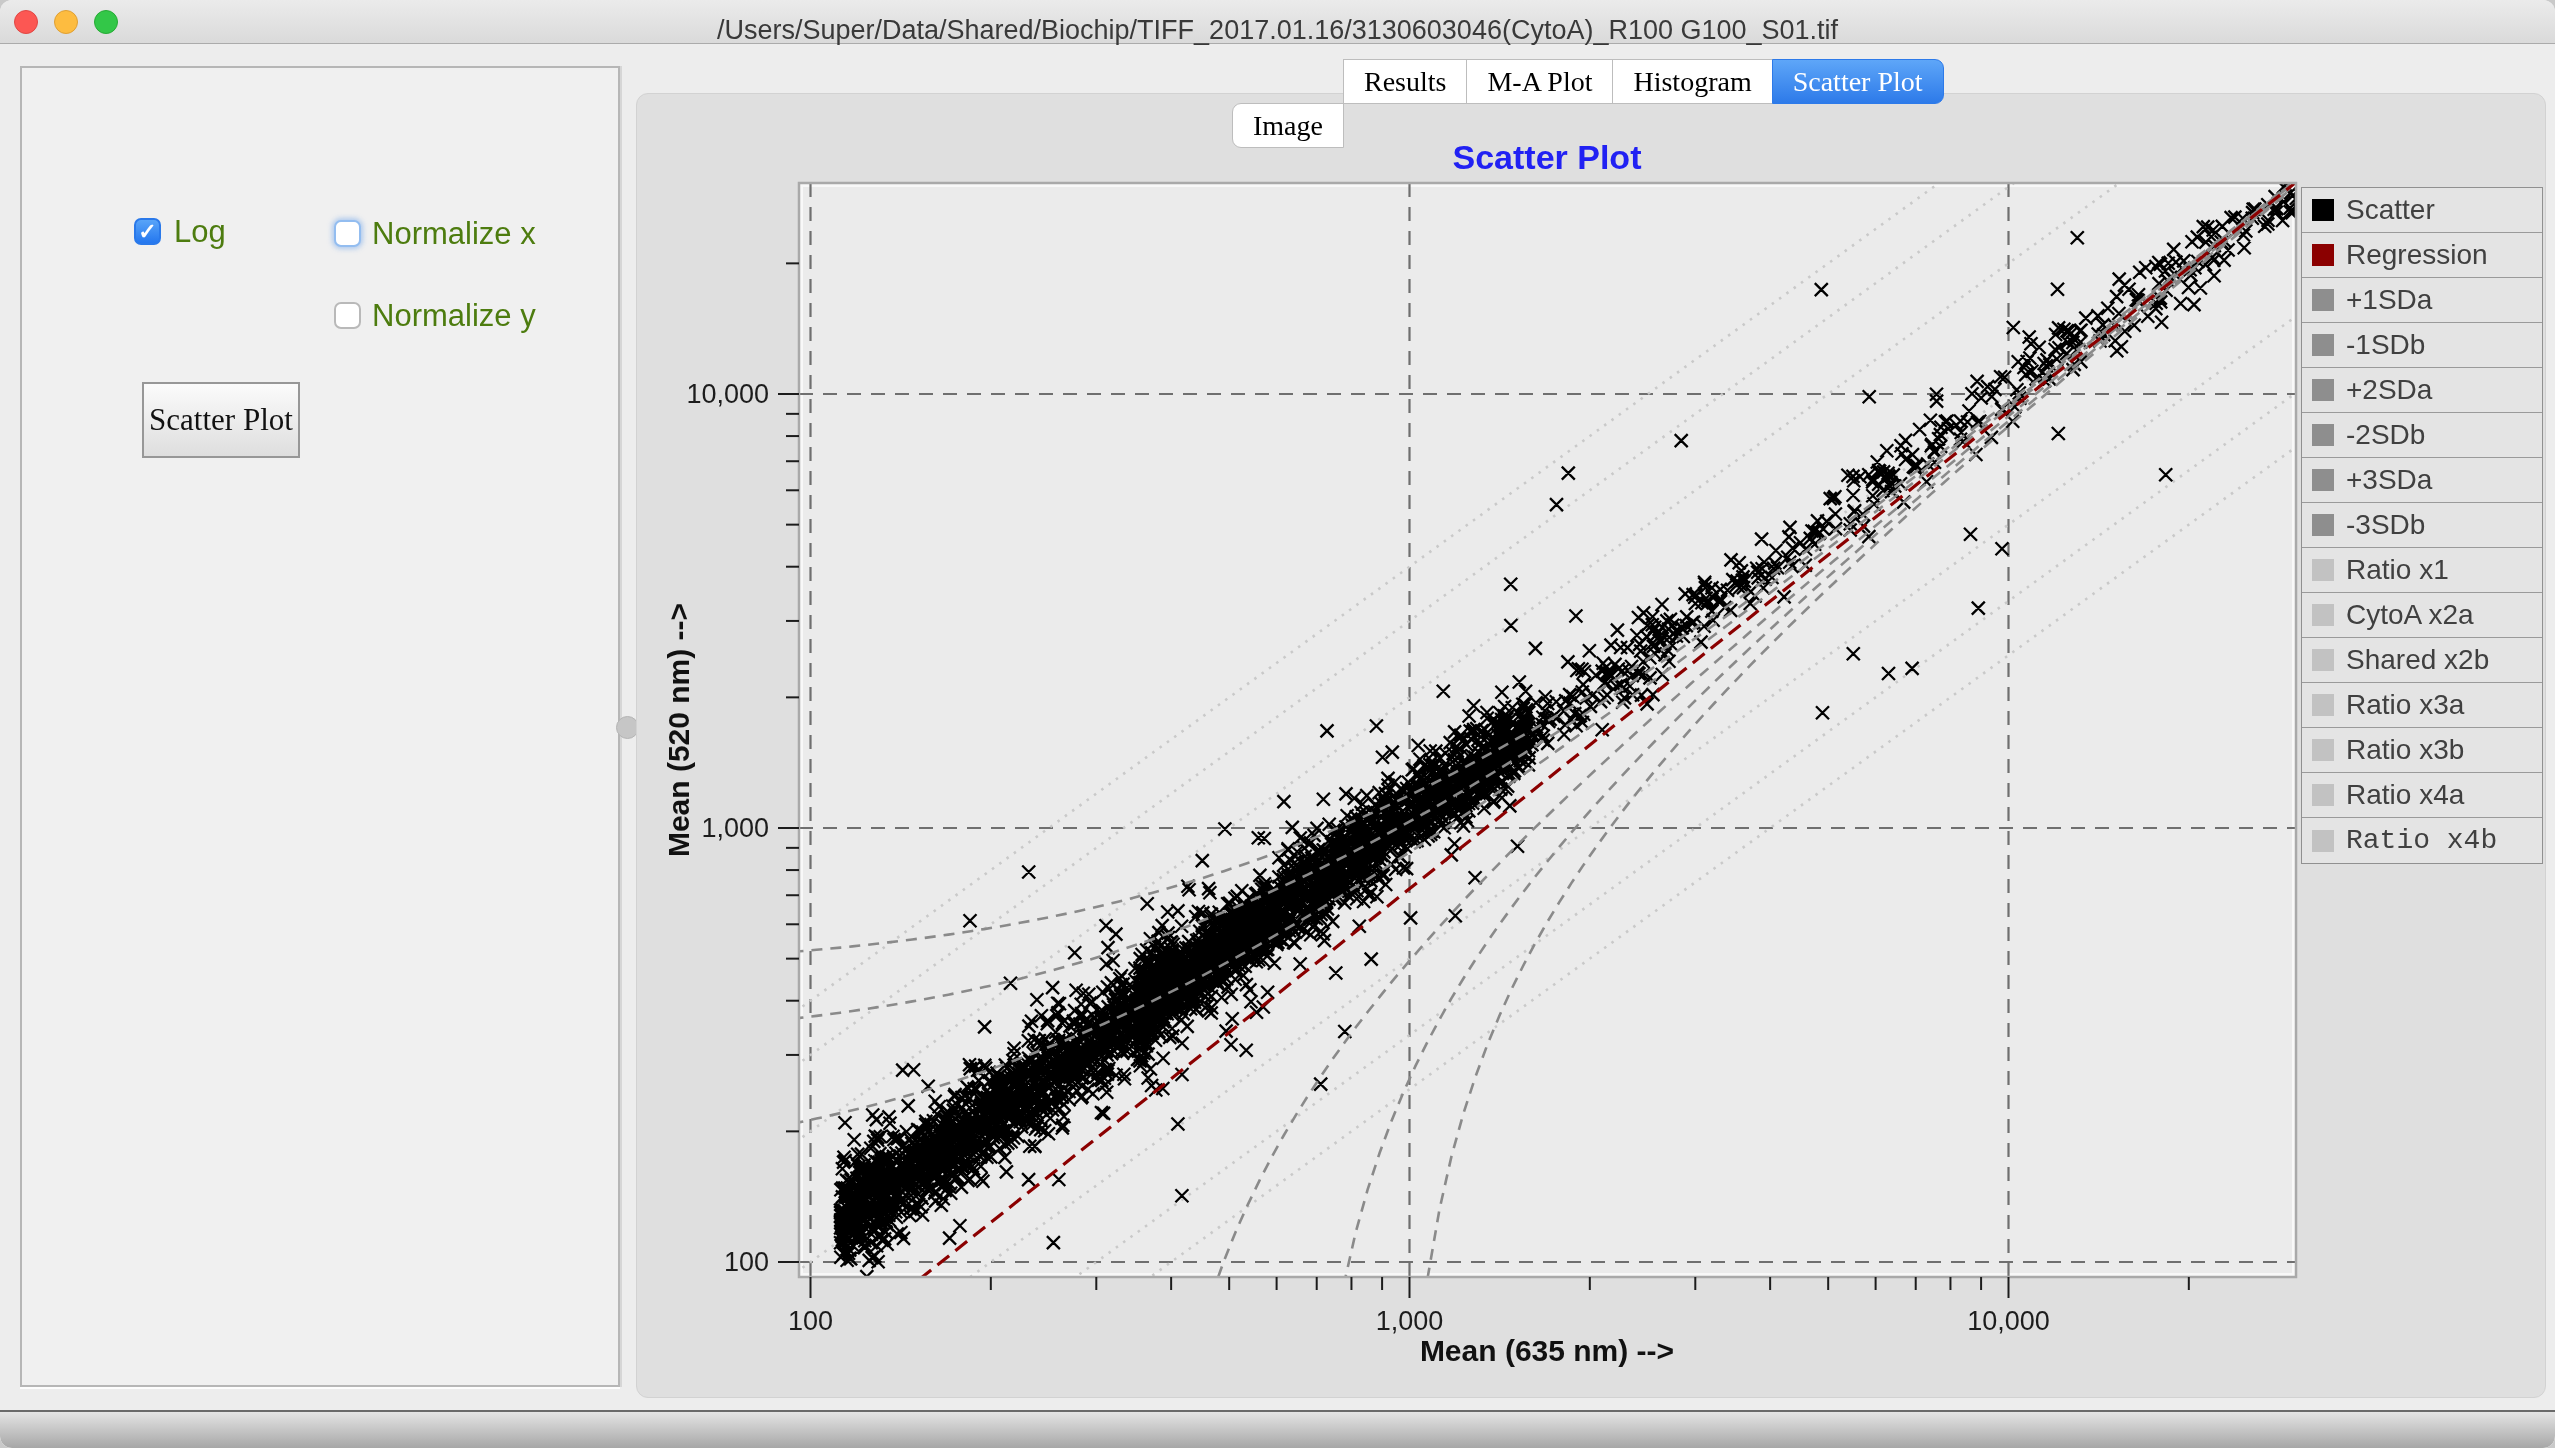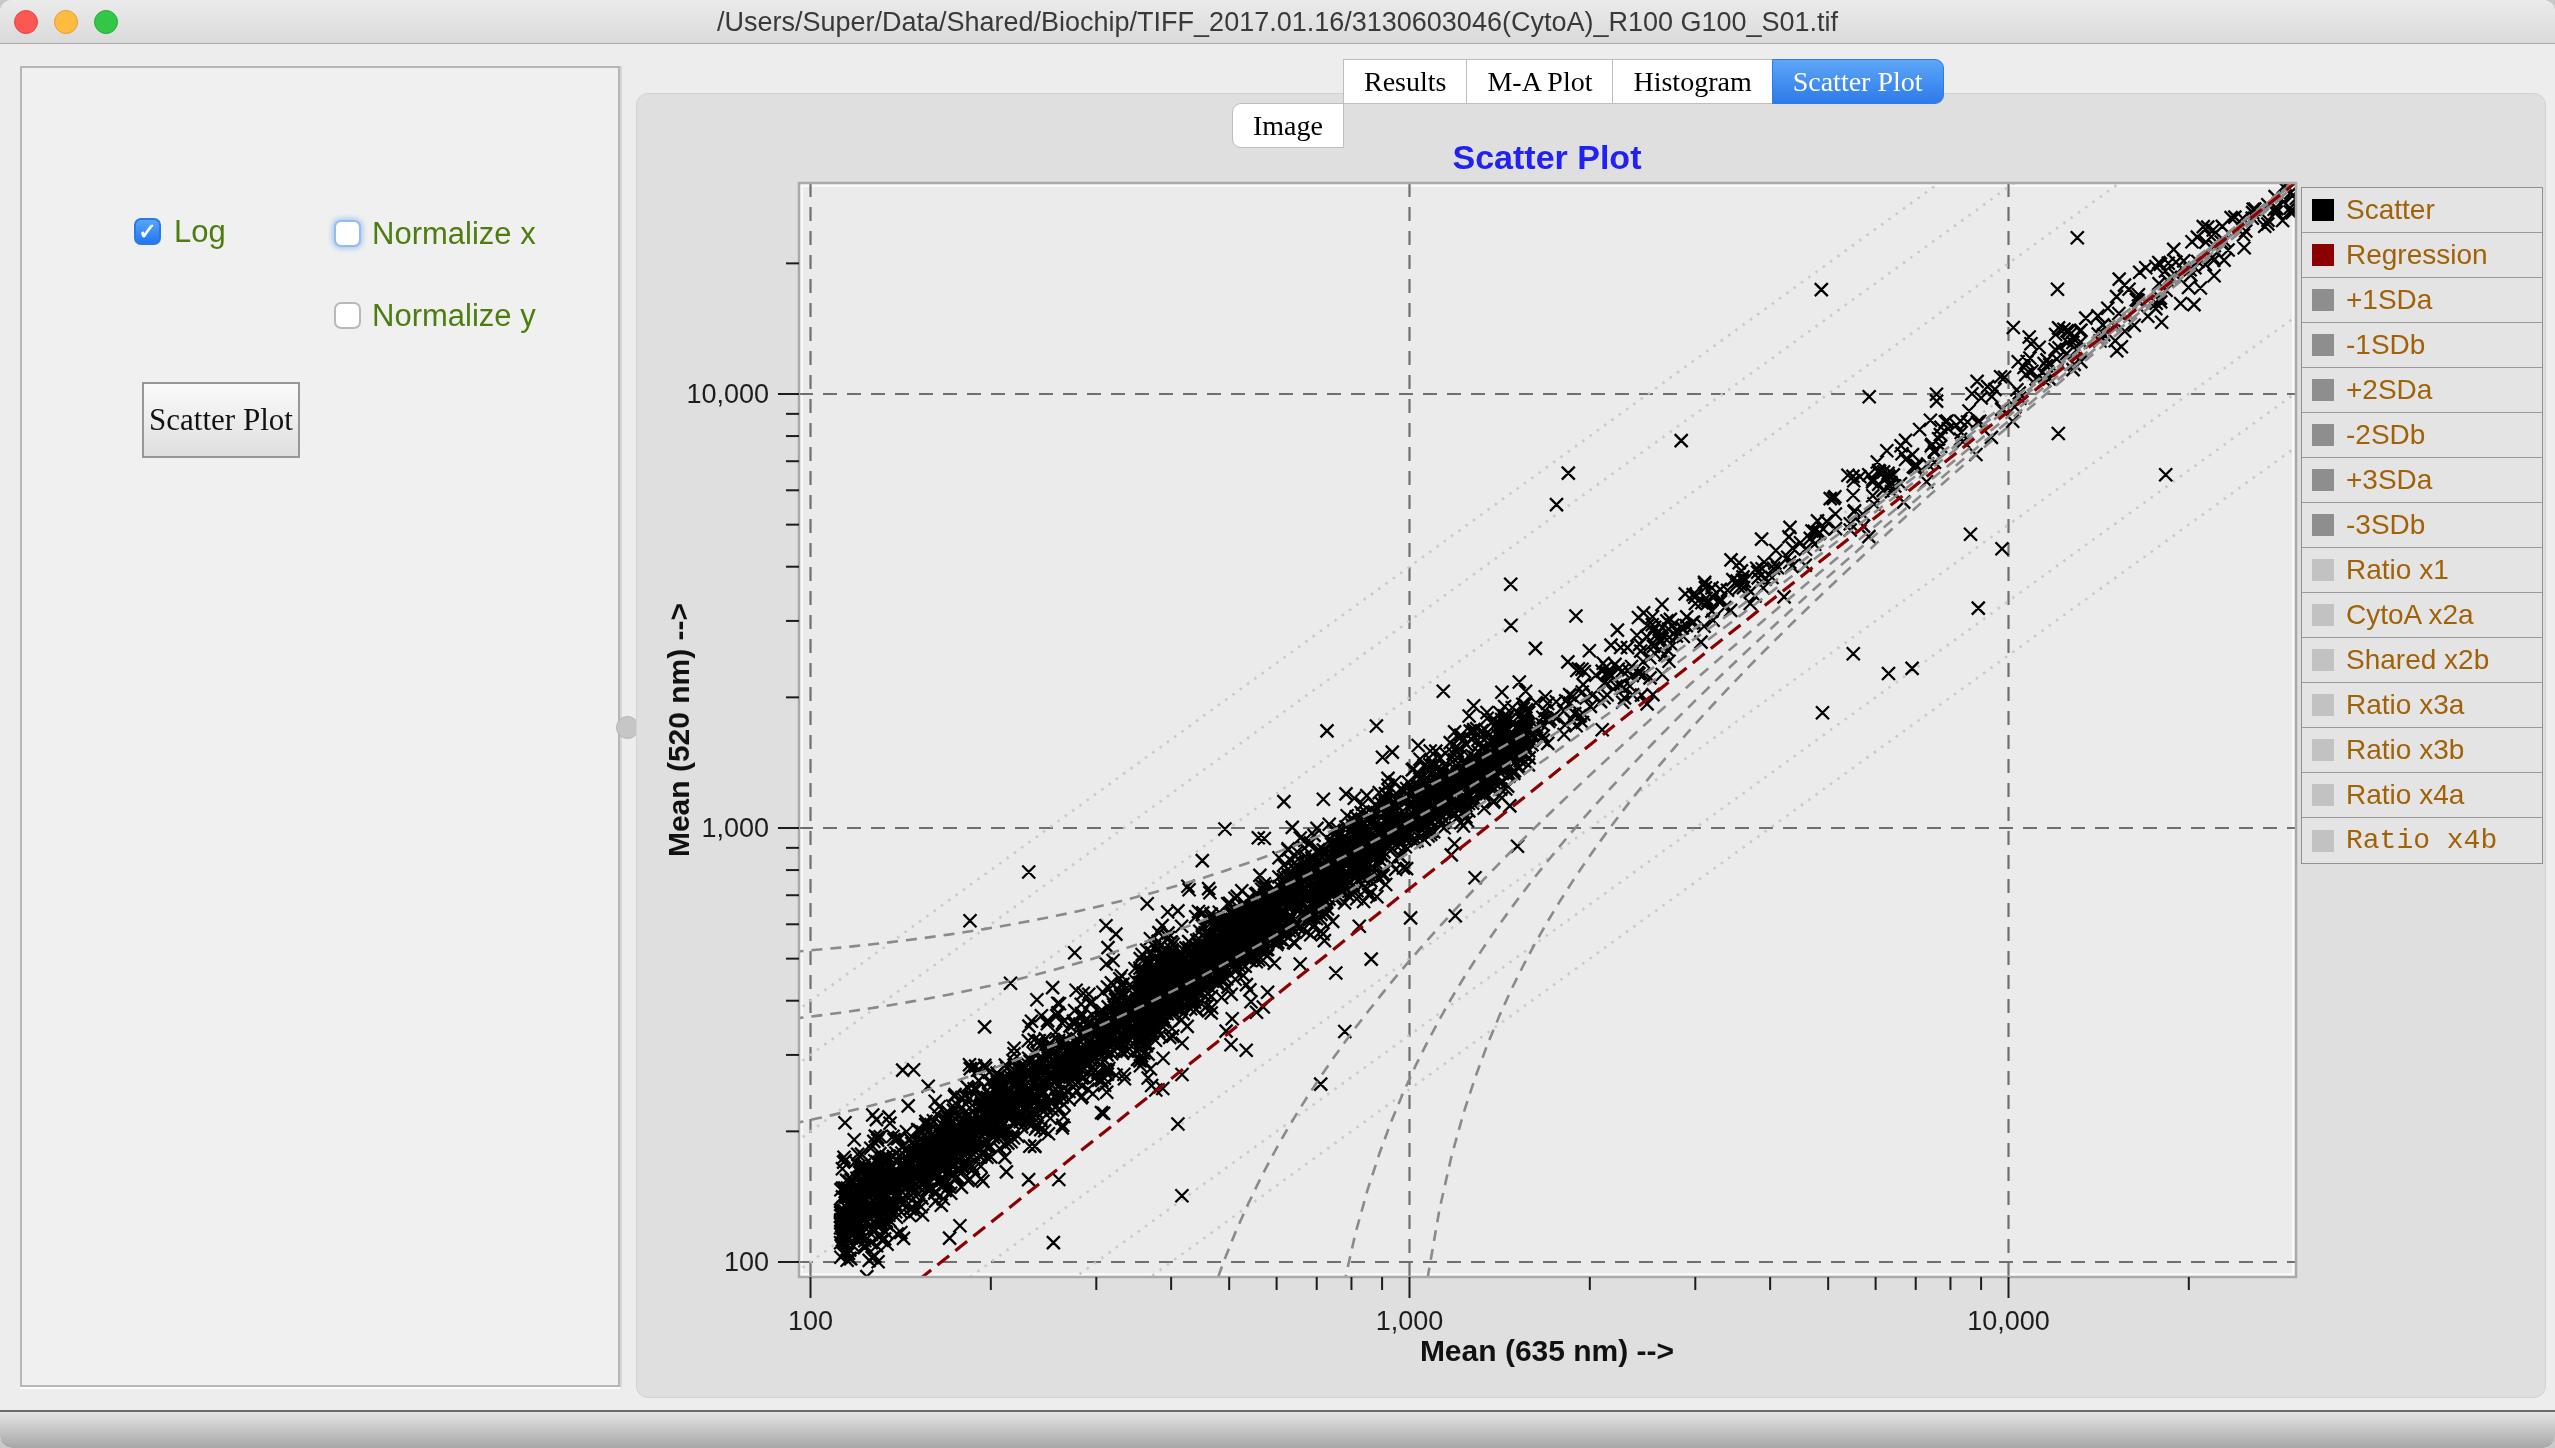--- a/index.html
+++ b/index.html
@@ -6,21 +6,21 @@
   *{box-sizing:border-box;}
   #window{position:relative;width:2555px;height:1448px;background:#ededed;overflow:hidden;
           border-radius:12px;font-family:"Liberation Sans",sans-serif;}
   
   #titlebar{position:absolute;left:0;top:0;width:2555px;height:44px;
             background:linear-gradient(#ebebeb,#dadada);border-bottom:1px solid #ababab;}
   .tl{position:absolute;top:10px;width:24px;height:24px;border-radius:50%;}
   #tl-close{left:14px;background:#fc5753;border:1px solid #df4744;}
   #tl-min{left:54px;background:#fdbc40;border:1px solid #de9f34;}
   #tl-zoom{left:94px;background:#33c748;border:1px solid #27aa35;}
-  #win-title{position:absolute;left:200px;right:200px;top:0;height:44px;line-height:44px;
+  #win-title{position:absolute;left:200px;right:200px;top:8px;height:44px;line-height:44px;
              text-align:center;font-size:27px;color:#393939;white-space:nowrap;overflow:hidden;}
   
   #left-panel{position:absolute;left:20px;top:66px;width:600px;height:1321px;
               background:#f0f0f0;border:2px solid #b6b6b6;box-shadow:0 2px 0 rgba(255,255,255,.85);}
   .cb{position:absolute;width:27px;height:27px;border-radius:7px;background:#fff;
       border:2px solid #b9b9b9;}
   .cb .tick{display:none;position:absolute;left:0;top:-2px;width:100%;text-align:center;
             color:#fff;font-size:22px;font-weight:bold;line-height:27px;}
   .cb.checked{background:linear-gradient(#58a4f8,#2477ef);border-color:#2a79ea;}
   .cb.checked .tick{display:block;}
@@ -45,21 +45,21 @@
        display:flex;align-items:center;justify-content:center;white-space:nowrap;}
   .tab:first-child{border-radius:9px 0 0 9px;margin-left:0;margin-top:44px;}
   .tab:last-child{border-radius:0 9px 9px 0;}
   .tab.active{background:linear-gradient(#5ea6f8,#2d7ae9);border-color:#2d7ae9;color:#fff;}
   
   #legend{position:absolute;left:1664px;top:93px;width:242px;background:#e4e4e4;
           border:1px solid #909090;}
   .legend-row{height:45px;border-bottom:1px solid #9a9a9a;display:flex;align-items:center;}
   .legend-row:last-child{border-bottom:none;font-family:Liberation Mono, monospace;}
   .legend-swatch{width:22px;height:22px;margin:0 12px 0 10px;flex:0 0 auto;}
-  .legend-label{font-size:28px;color:#a16207;white-space:nowrap;}
+  .legend-label{font-size:28px;color:#404040;white-space:nowrap;}
   
   #bottombar{position:absolute;left:0;top:1410px;width:2555px;height:38px;
              background:linear-gradient(#e4e4e4,#a7a7a7);border-top:2px solid #6a6a6a;
              border-radius:0 0 12px 12px;}
 </style>
 </head>
 <body>
 
 <div id="window">
 

